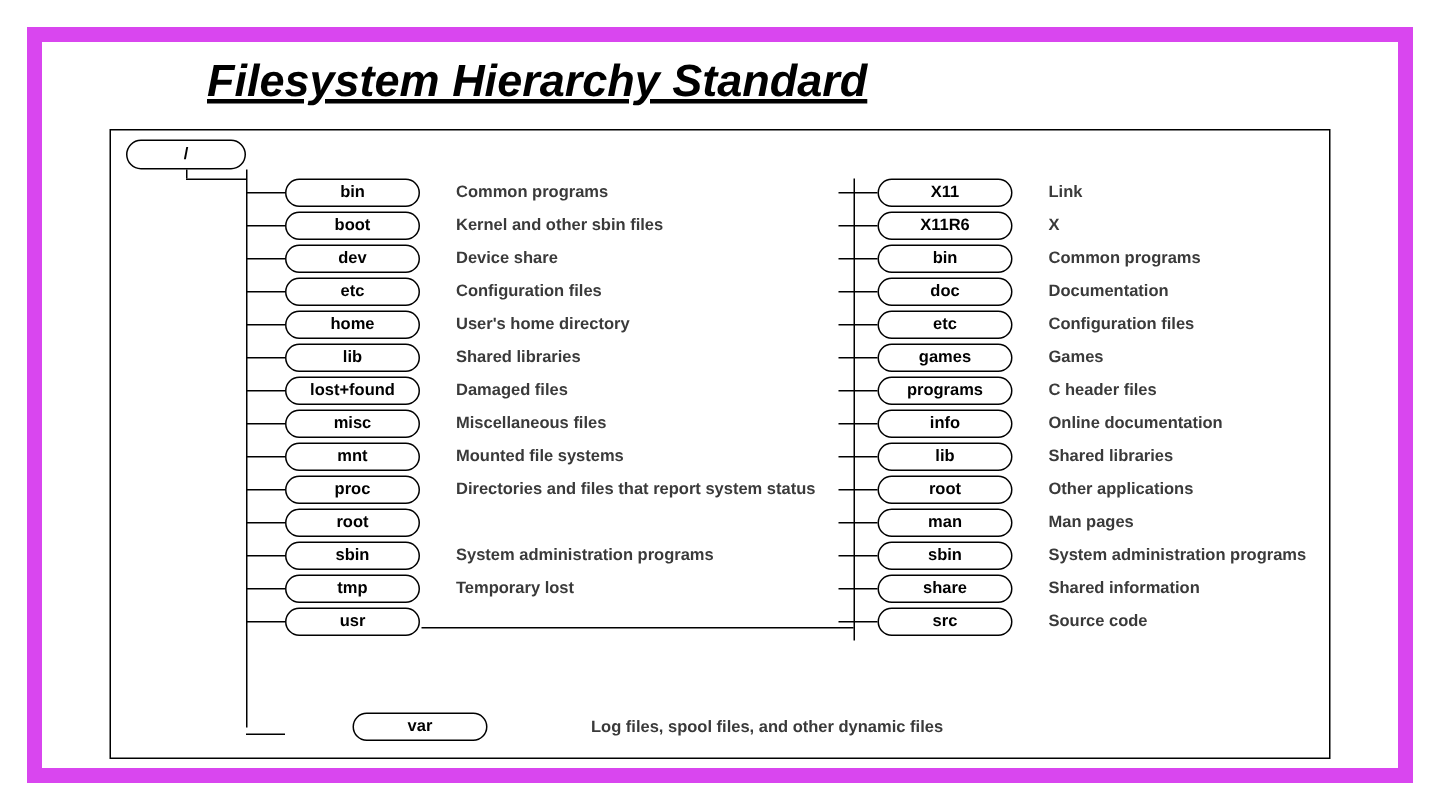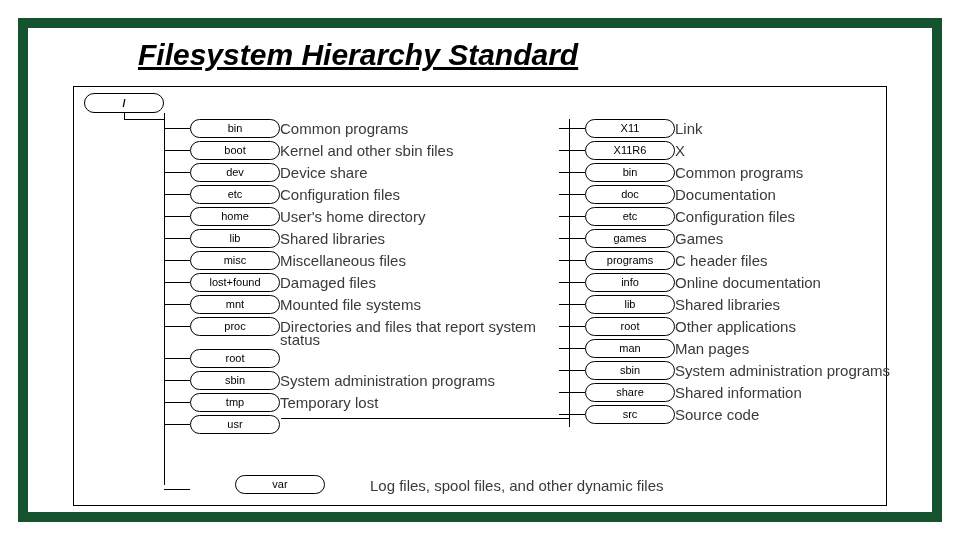--- a/index.html
+++ b/index.html
@@ -6,21 +6,21 @@
   body {
     width: 960px;
     height: 540px;
     background: #fff;
     font-family: Arial, sans-serif;
     position: relative;
   }
   .frame {
     position: absolute;
     top: 18px; left: 18px; right: 18px; bottom: 18px;
-    border: 10px solid #14532d;
+    border: 10px solid #d946ef;
   }
   .title {
     position: absolute;
     top: 10px;
     left: 110px;
     font-style: italic;
     font-weight: bold;
     font-size: 30px;
     text-decoration: underline;
     color: #000;
@@ -72,30 +72,32 @@
     margin-top: 0px;
     flex-shrink: 0;
   }
   .bubble {
     width: 90px;
     height: 19px;
     border: 1px solid #000;
     border-radius: 10px;
     text-align: center;
     font-size: 11px;
-    font-weight: normal;
+    font-weight: bold;
     line-height: 17px;
     background: #fff;
     flex-shrink: 0;
   }
   .desc {
-    font-size: 15px;
+    font-size: 11px;
     color: #3a3a3a;
+    margin-left: 24px;
     line-height: 13px;
     padding-top: 3px;
+    font-weight: bold;
   }
   
   .trunk1 {
     position: absolute;
     top: 26px;
     left: 90px;
     width: 1.2px;
     background: #000;
     height: 372px;
   }
@@ -188,27 +190,27 @@
           <div class="bubble">home</div>
           <div class="desc">User's home directory</div>
         </div>
         <div class="row">
           <div class="hconn"></div>
           <div class="bubble">lib</div>
           <div class="desc">Shared libraries</div>
         </div>
         <div class="row">
           <div class="hconn"></div>
+          <div class="bubble">lost+found</div>
+          <div class="desc">Damaged files</div>
+        </div>
+        <div class="row">
+          <div class="hconn"></div>
           <div class="bubble">misc</div>
           <div class="desc">Miscellaneous files</div>
-        </div>
-        <div class="row">
-          <div class="hconn"></div>
-          <div class="bubble">lost+found</div>
-          <div class="desc">Damaged files</div>
         </div>
         <div class="row">
           <div class="hconn"></div>
           <div class="bubble">mnt</div>
           <div class="desc">Mounted file systems</div>
         </div>
         <div class="row">
           <div class="hconn"></div>
           <div class="bubble">proc</div>
           <div class="desc">Directories and files that report system status</div>

